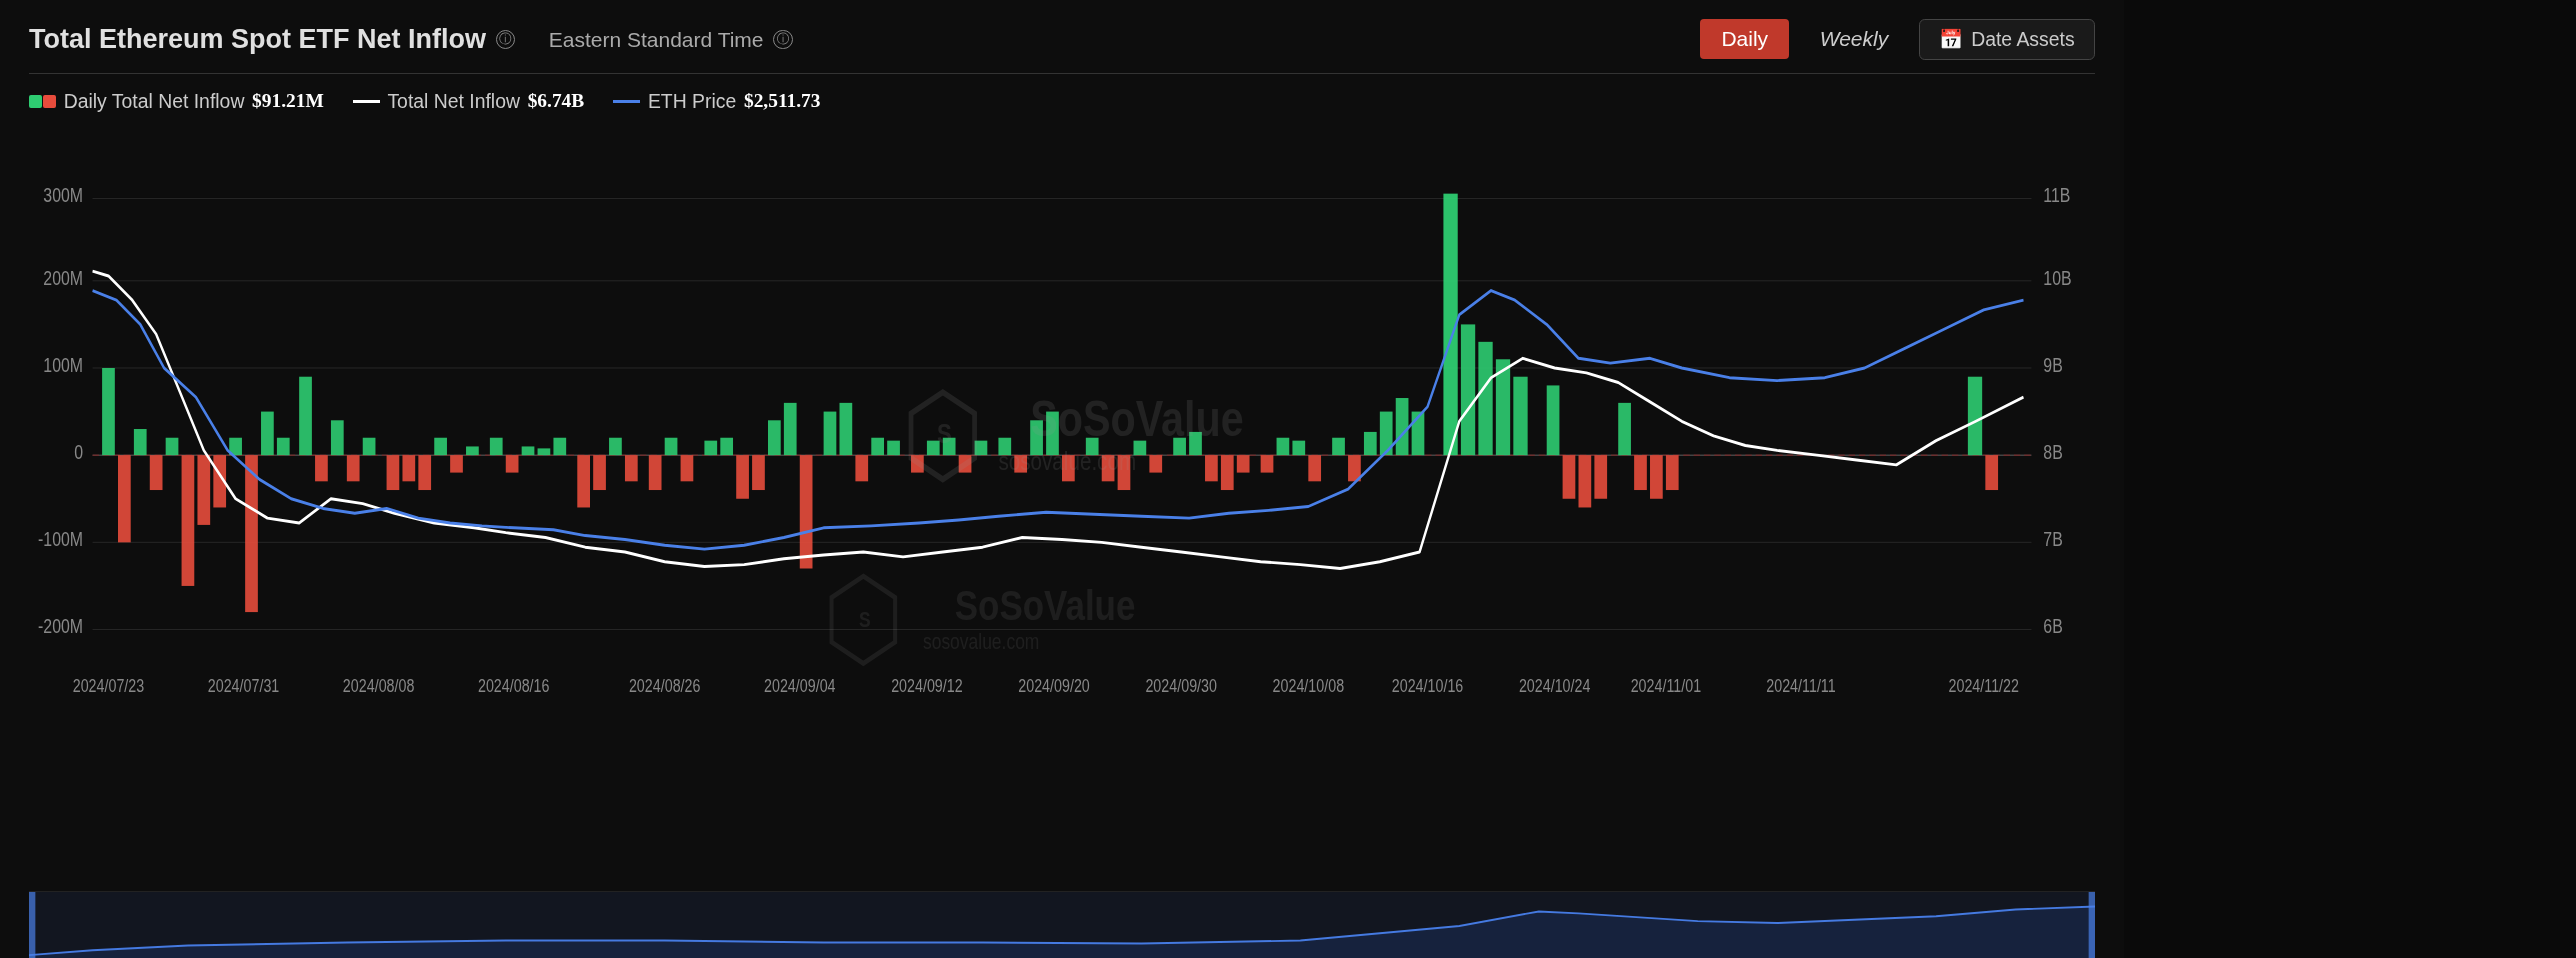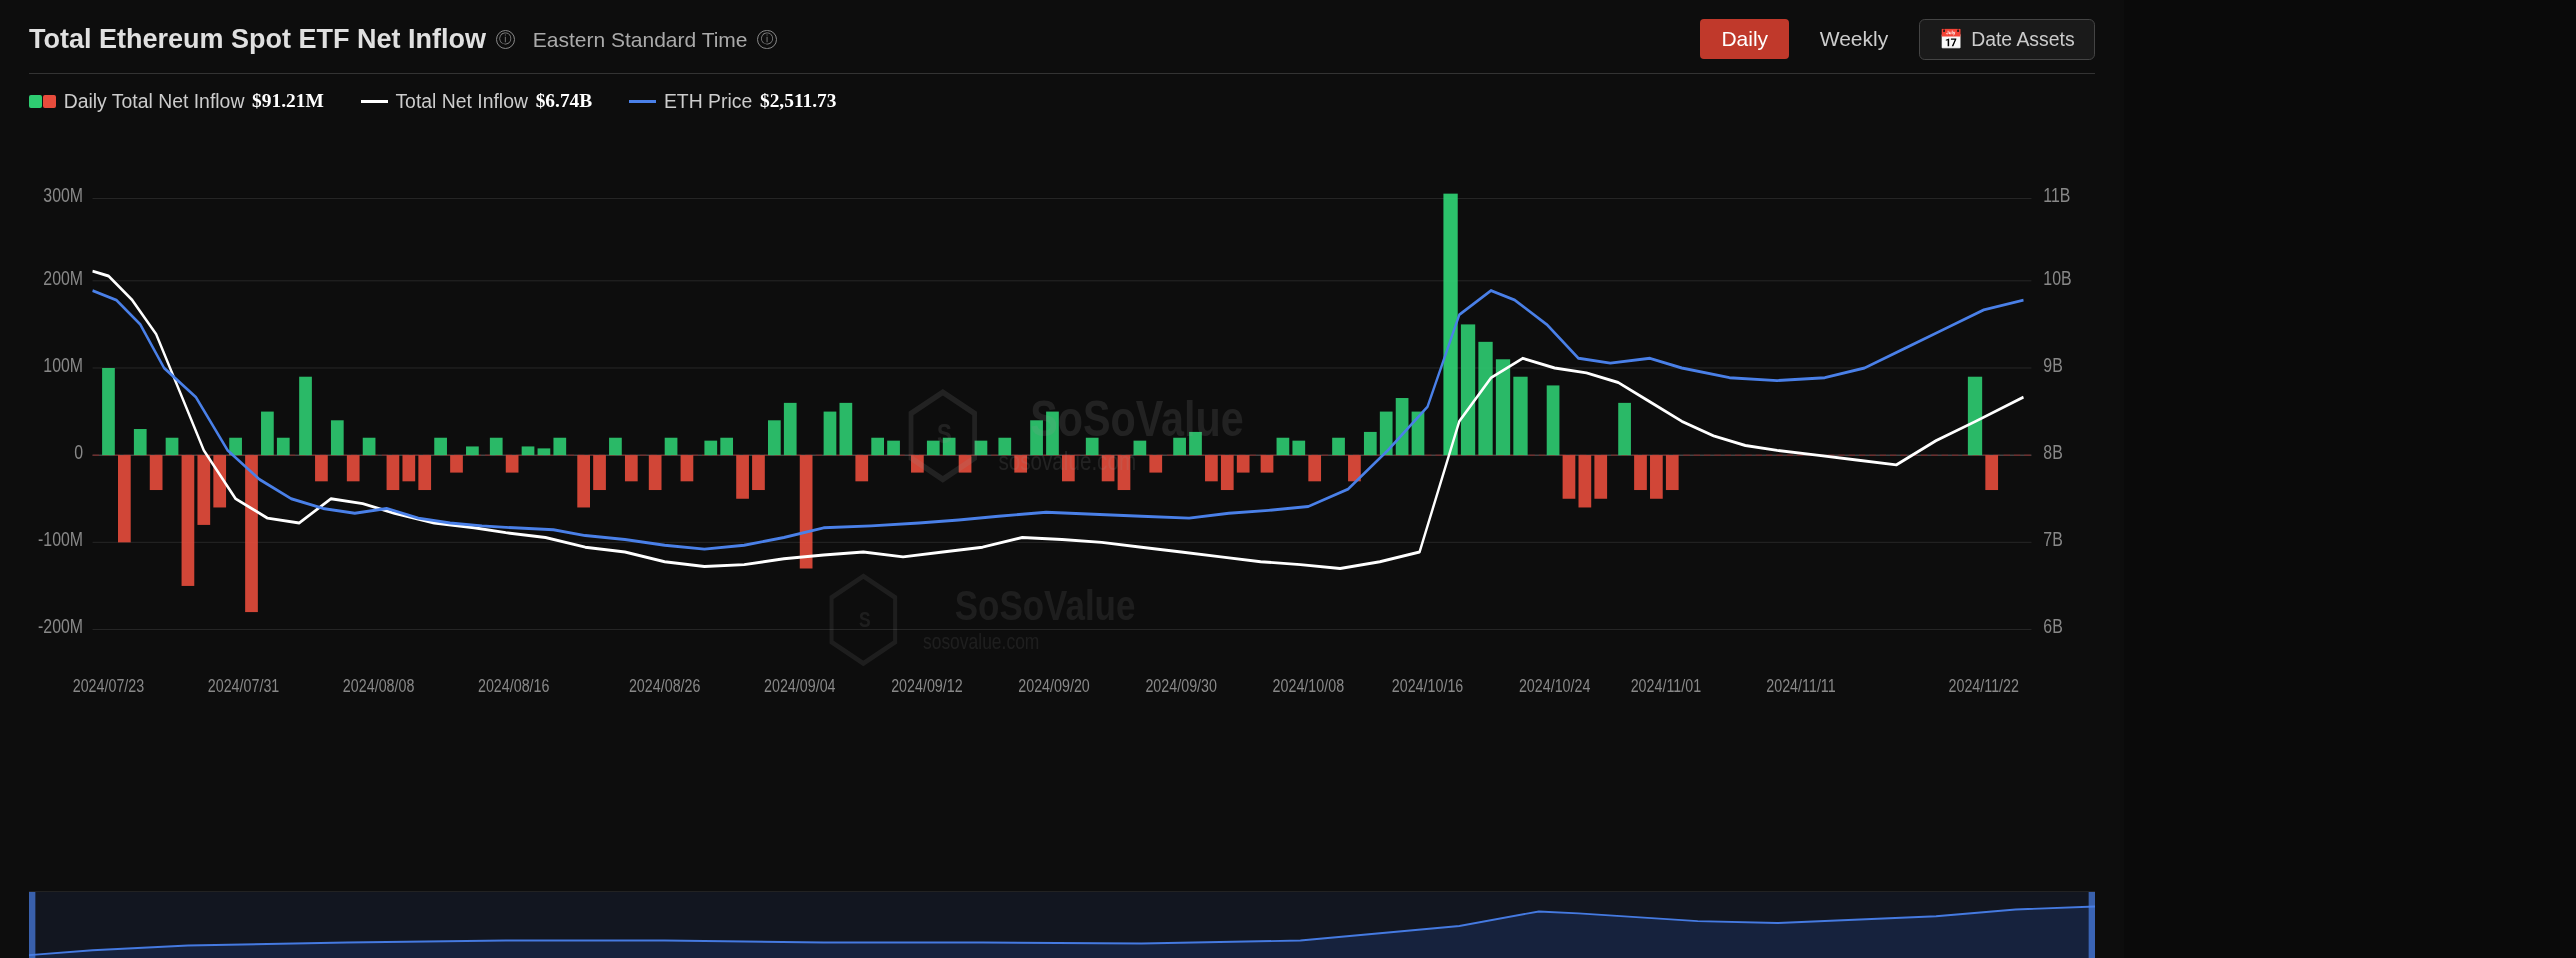--- a/index.html
+++ b/index.html
@@ -39,21 +39,21 @@
     .info-icon {
       width: 19.4px; height: 19.4px;
       border: 1.9px solid #888;
       border-radius: 50%;
       display: flex; align-items: center; justify-content: center;
       font-size: 12.6px; color: #888; cursor: pointer;
     }
     .timezone {
       font-size: 21px;
       color: #aaa;
-      margin-left: 8px;
+      margin-left: 24px;
     }
     .controls-row {
       display: flex;
       align-items: flex-start;
       gap: 9.7px;
     }
     .period-btn {
       padding: 7.7px 21px;
       border-radius: 3.9px;
       border: none;
@@ -61,37 +61,38 @@
       font-size: 21px;
       font-weight: 500;
     }
     .period-btn.active {
       background: #c0392b;
       color: #fff;
     }
     .period-btn.inactive {
       background: transparent;
       color: #ccc;
+      font-style: italic;
     }
     .date-range-btn {
       display: flex;
       align-items: center;
       gap: 7.7px;
       padding: 7.7px 19.4px;
       background: #1a1a1a;
       border: 1px solid #444;
       border-radius: 5.8px;
       color: #ccc;
       font-size: 19.4px;
       cursor: pointer;
     }
     .legend-row {
       display: flex;
       align-items: center;
-      gap: 37px;
+      gap: 29px;
       padding: 15.5px 0 7.7px 0;
     }
     .legend-item {
       display: flex;
       align-items: center;
       gap: 7.7px;
       font-size: 19.4px;
       color: #ccc;
     }
     .legend-color-bar {

